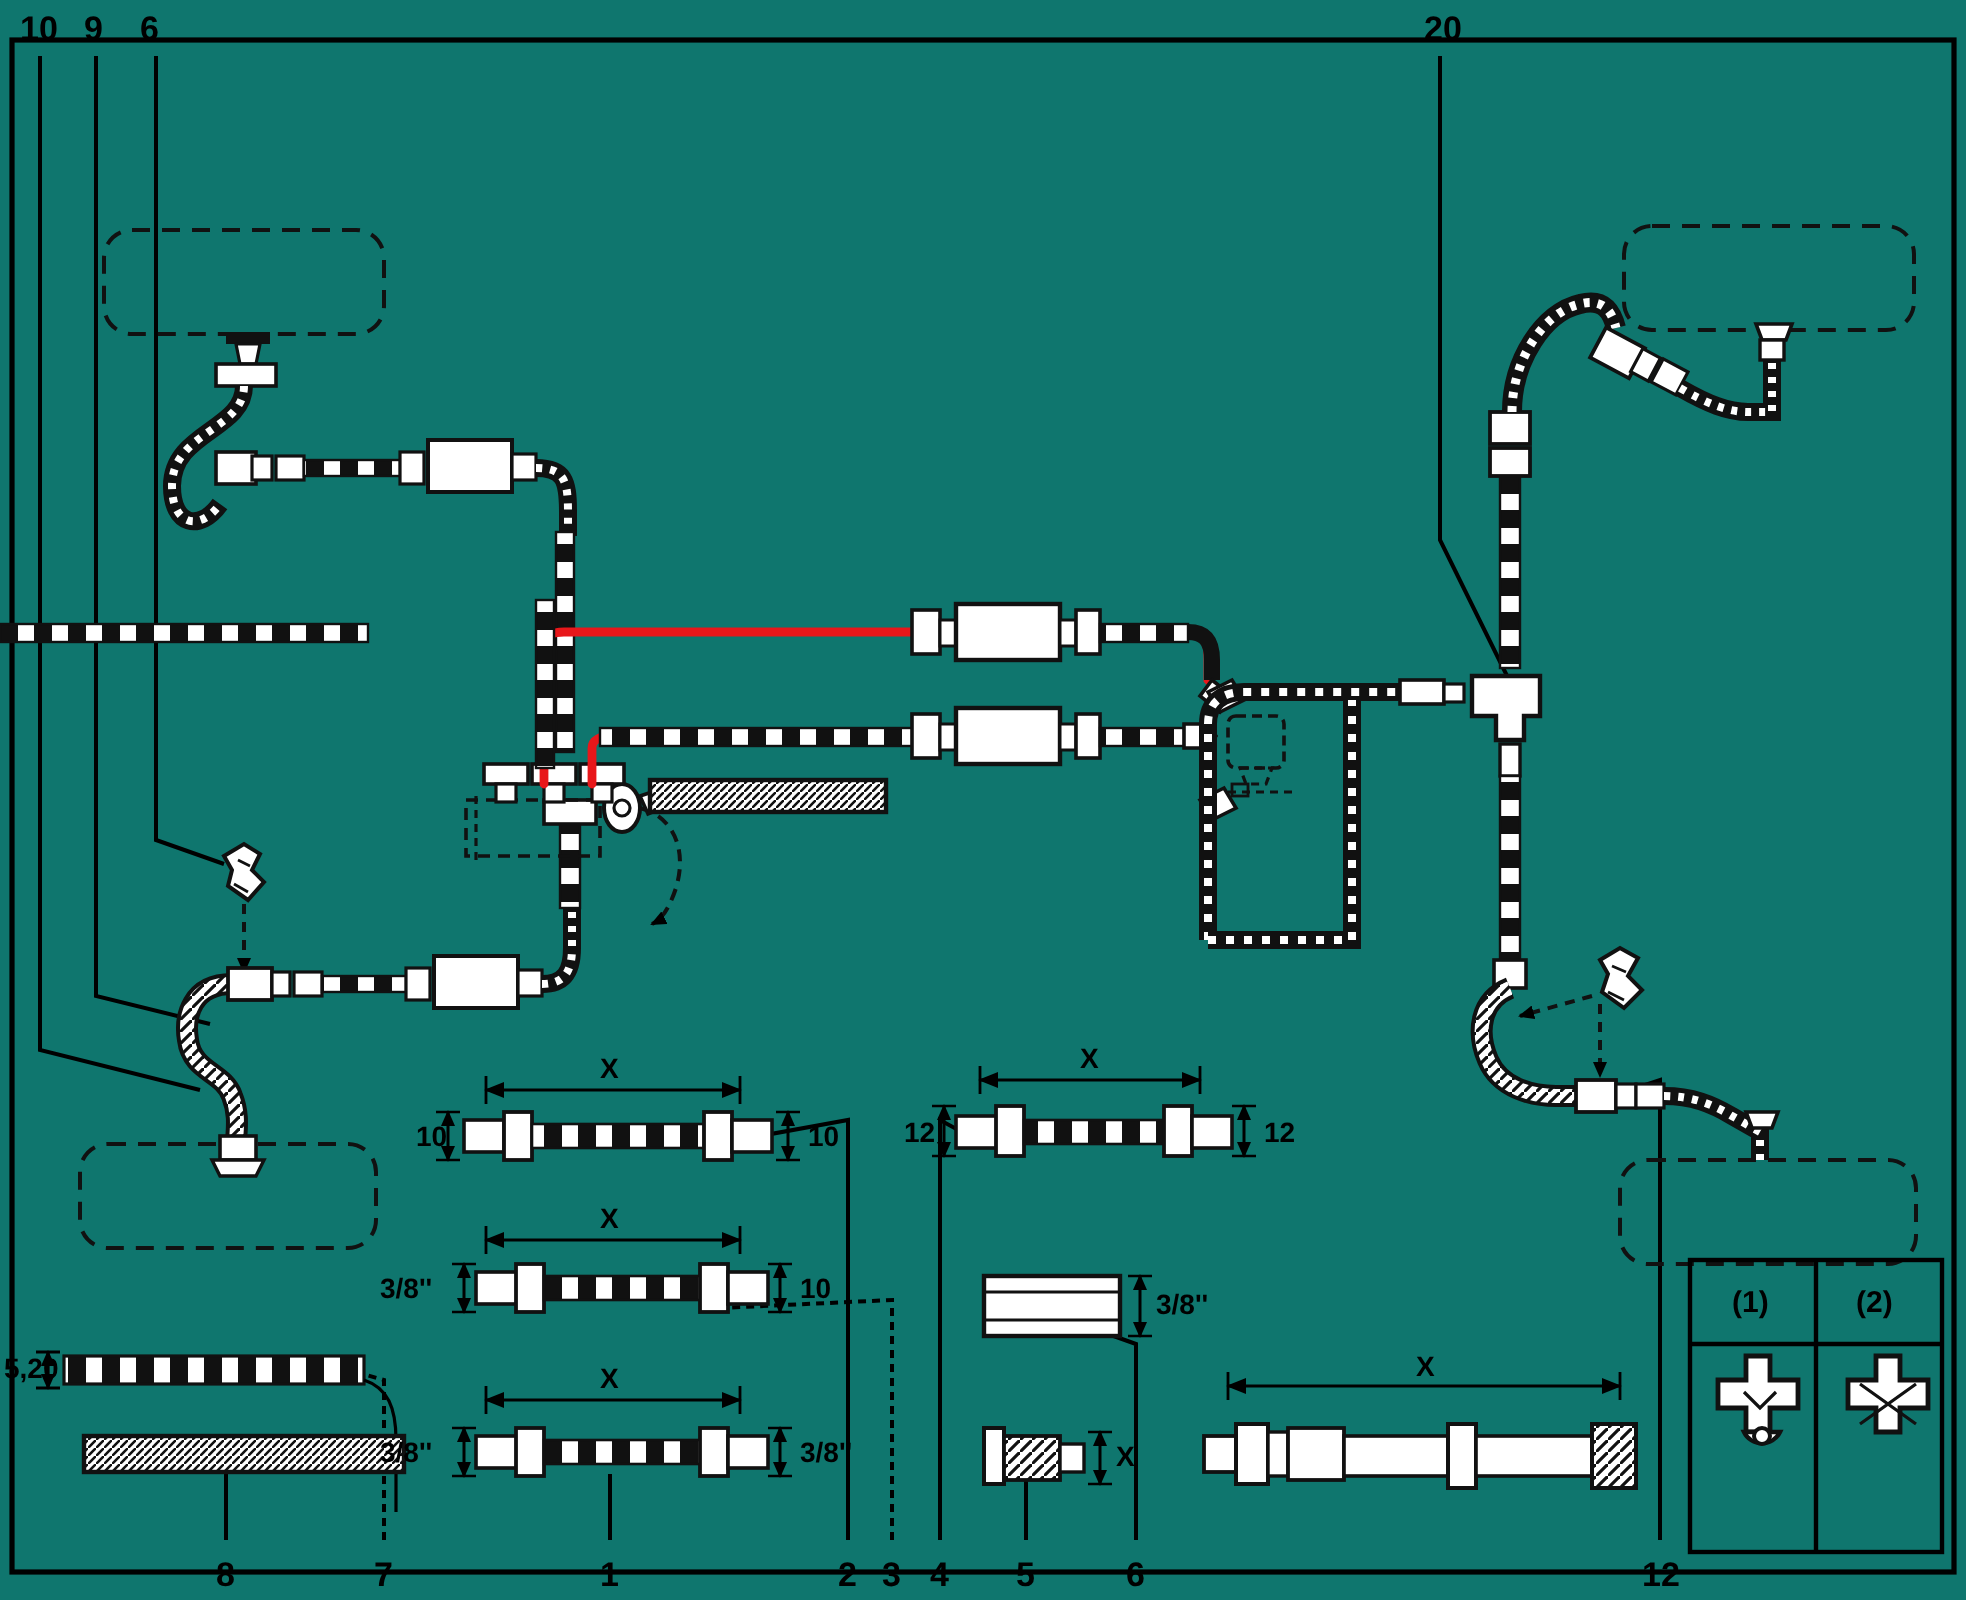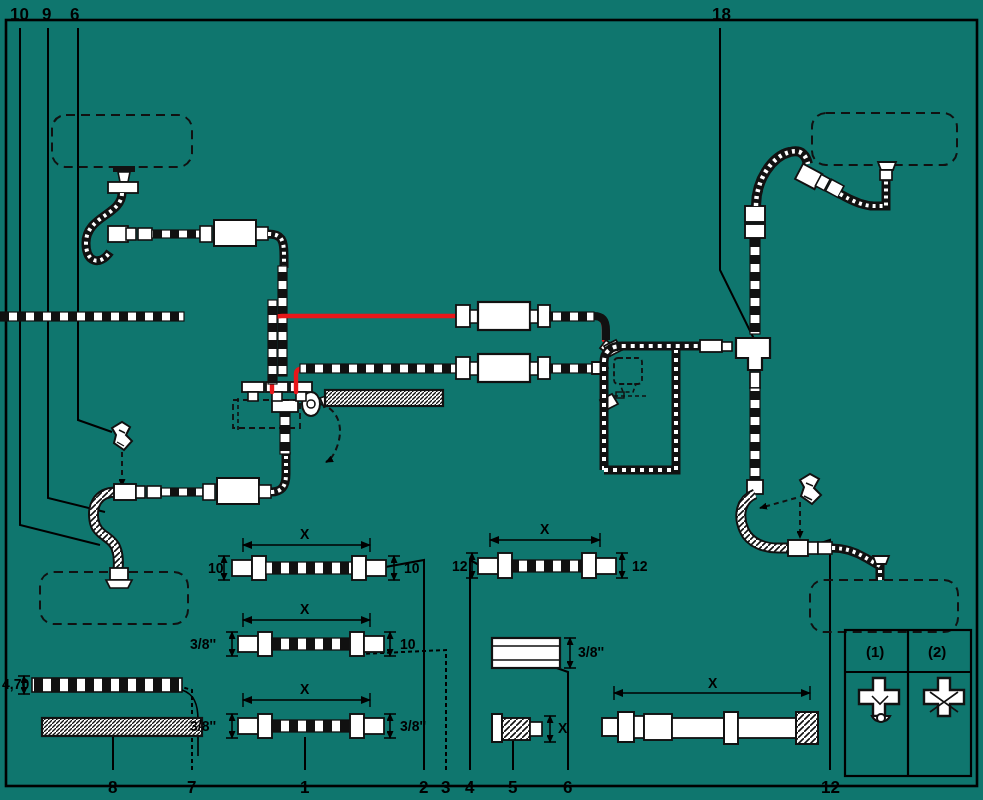--- a/index.html
+++ b/index.html
@@ -384,33 +384,33 @@
       <g>
         <path d="M924,690 l14,0 l0,-12 l12,0 l0,12 l14,0 l0,14 l-14,0 l0,12 l-12,0 l0,-12 l-14,0 z" fill="#fff" stroke="#111" stroke-width="2.4"></path>
         <path d="M930,692 l14,10 l-14,10 M958,692 l-14,10 l14,10" fill="none" stroke="#111" stroke-width="1.6"></path>
       </g>
     </g>
   </svg>
 
   <span class="lbl lbl-num" style="left:10px;  top:6px;">10</span>
   <span class="lbl lbl-num" style="left:42px;  top:6px;">9</span>
   <span class="lbl lbl-num" style="left:70px;  top:6px;">6</span>
-  <span class="lbl lbl-num" style="left:712px; top:6px;">18</span>
+  <span class="lbl lbl-num" style="left:712px; top:6px;">20</span>
 
   <span class="lbl lbl-num" style="left:108px; top:779px;">8</span>
   <span class="lbl lbl-num" style="left:187px; top:779px;">7</span>
   <span class="lbl lbl-num" style="left:300px; top:779px;">1</span>
   <span class="lbl lbl-num" style="left:419px; top:779px;">2</span>
   <span class="lbl lbl-num" style="left:441px; top:779px;">3</span>
   <span class="lbl lbl-num" style="left:465px; top:779px;">4</span>
   <span class="lbl lbl-num" style="left:508px; top:779px;">5</span>
   <span class="lbl lbl-num" style="left:563px; top:779px;">6</span>
   <span class="lbl lbl-num" style="left:821px; top:779px;">12</span>
 
-  <span class="lbl lbl-dim" style="left:2px; top:677px;">4,70</span>
+  <span class="lbl lbl-dim" style="left:2px; top:677px;">5,20</span>
 
   <span class="lbl lbl-dim" style="left:300px; top:527px;">X</span>
   <span class="lbl lbl-dim" style="left:208px; top:561px;">10</span>
   <span class="lbl lbl-dim" style="left:404px; top:561px;">10</span>
 
   <span class="lbl lbl-dim" style="left:300px; top:602px;">X</span>
   <span class="lbl lbl-dim" style="left:190px; top:637px;">3/8''</span>
   <span class="lbl lbl-dim" style="left:400px; top:637px;">10</span>
 
   <span class="lbl lbl-dim" style="left:300px; top:682px;">X</span>

